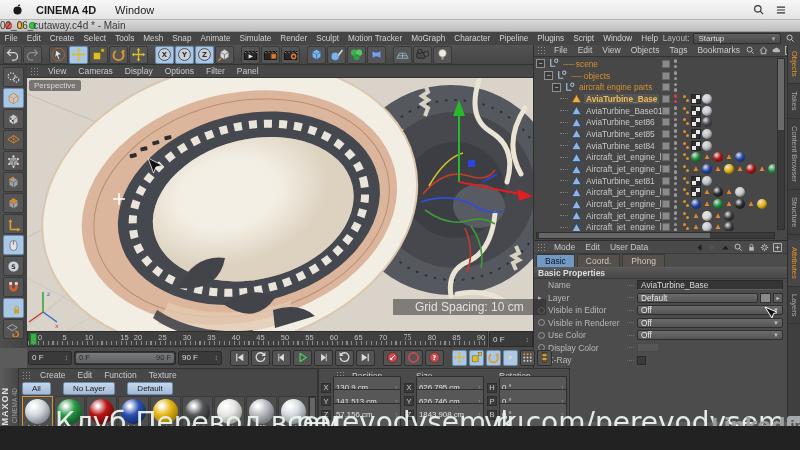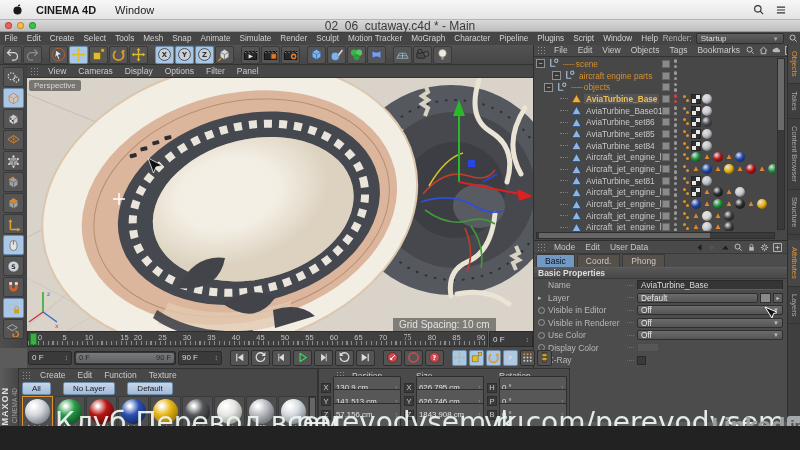--- a/index.html
+++ b/index.html
@@ -12,21 +12,21 @@
 #macbar{position:absolute;left:0;top:0;width:800px;height:20px;background:linear-gradient(#f7f7f7,#e4e4e4);border-bottom:1px solid #b5b5b5;display:flex;align-items:center;font-size:11px;color:#1a1a1a;z-index:5}
 #apple-wrap{width:18px;height:16px;margin-left:10px}
 #mac-app{font-weight:bold;margin:0 10px 0 8px}
 #mac-menus{display:flex}
 #mac-menus .mi{padding:0 9px}
 #mac-right{margin-left:auto;display:flex;gap:8px;margin-right:12px}
 .mac-ic{width:14px;height:14px}
 
 #titlebar{position:absolute;left:0;top:20px;width:800px;height:12px;background:linear-gradient(#d8d8d8,#bfbfbf);border-bottom:1px solid #969696;display:flex;align-items:center;z-index:5}
 .tl{width:7px;height:7px;border-radius:50%;margin-left:5px;border:1px solid rgba(0,0,0,.25)}
-#win-title{position:absolute;left:0;right:0;text-align:center;font-size:12px;color:#3a3a3a}
+#win-title{position:absolute;left:0;right:0;font-size:10px;color:#3a3a3a}
 
 #menubar{position:absolute;left:0;top:32px;width:800px;height:13px;background:#454545;display:flex;align-items:center;font-size:8.2px;color:#d2d2d2;white-space:nowrap;z-index:4}
 #app-menu{display:flex}
 #app-menu .mi{padding:0 4.5px}
 #layout-area{margin-left:auto;display:flex;align-items:center;gap:4px;margin-right:6px}
 #layout-label{color:#b5b5b5}
 #layout-select{width:88px;height:11px;background:linear-gradient(#606060,#4a4a4a);border:1px solid #2e2e2e;color:#ddd;font-size:8px;display:flex;align-items:center;padding:0 4px;border-radius:2px}
 #layout-select .car{margin-left:auto;color:#aaa;font-size:6px}
 
 #toolbar{position:absolute;left:0;top:45px;width:533px;height:20px;background:linear-gradient(#535353,#464646);border-bottom:1px solid #333;display:flex;align-items:center;padding-left:3px;gap:1px;z-index:3}
@@ -36,21 +36,21 @@
 .tsep{width:5px;height:18px;flex:0 0 auto}
 
 #left-tools{position:absolute;left:0;top:65px;width:27px;height:283px;background:linear-gradient(90deg,#4f4f4f,#424242);display:flex;flex-direction:column;align-items:center;padding-top:2px;gap:1px;z-index:3}
 #left-tools .tile{width:21px;height:20px}
 
 #vp-menu{position:absolute;left:27px;top:65px;width:506px;height:13px;background:#474747;border-bottom:1px solid #333;display:flex;align-items:center;font-size:8.5px;color:#ccc;z-index:3}
 #vp-menu .mi{padding:0 6px}
 .handle{width:9px;height:9px;margin:0 3px;background-image:radial-gradient(#8f8f8f .8px,transparent .9px);background-size:3px 3px;flex:0 0 auto}
 #viewport{position:absolute;left:27px;top:78px;width:506px;height:253px;background:#d9d3ca;overflow:hidden}
 #vp-cam-label{position:absolute;left:29px;top:80px;background:rgba(40,40,40,.55);color:#d8d8d8;font-size:8px;padding:1px 5px;border-radius:2px;z-index:2}
-#vp-grid-label{position:absolute;left:393px;top:318px;background:rgba(40,40,40,.5);color:#e2e2e2;font-size:10px;padding:1px 6px;z-index:2}
+#vp-grid-label{position:absolute;left:393px;top:299px;background:rgba(40,40,40,.5);color:#e2e2e2;font-size:12px;padding:1px 22px;z-index:2}
 
 #om{position:absolute;left:533px;top:44px;width:254px;height:196px;background:#474747;border-left:1px solid #2e2e2e}
 #om-menu{height:13px;display:flex;align-items:center;font-size:8.5px;color:#ccc;background:#4a4a4a;border-bottom:1px solid #333}
 #om-menu .mi{padding:0 5px}
 #om-icons{margin-left:auto;display:flex;gap:2px;margin-right:2px}
 #om-icons svg{width:11px;height:11px}
 #om-tree{position:absolute;left:2px;top:14px;right:12px;bottom:9px;overflow:hidden}
 .om-row{display:flex;align-items:center;height:11.7px;font-size:8.3px;color:#c9c9c9;white-space:nowrap}
 .om-ind{flex:0 0 auto}
 .om-exp{width:9px;height:9px;border:1px solid #909090;color:#ddd;font-size:7px;line-height:7px;text-align:center;margin-right:2px;background:#3a3a3a;flex:0 0 auto}
@@ -214,21 +214,21 @@
         <div class="mi">Motion Tracker</div>
         <div class="mi">MoGraph</div>
         <div class="mi">Character</div>
         <div class="mi">Pipeline</div>
         <div class="mi">Plugins</div>
         <div class="mi">Script</div>
         <div class="mi">Window</div>
         <div class="mi">Help</div>
       </span>
     <span id="layout-area">
-      <span id="layout-label">Render:</span>
+      <span id="layout-label">Layout:</span>
       <span id="layout-select">
           <span>Startup</span>
           <span class="car">▼</span>
         </span>
       <svg width="11" height="11" viewBox="0 0 24 24">
           <circle cx="10" cy="10" r="5.5" fill="none" stroke="#ccc" stroke-width="2"></circle>
           <path d="M14 14l5 5" stroke="#ccc" stroke-width="2"></path>
         </svg>
     </span>
   </div>
@@ -626,47 +626,47 @@
           <div class="om-name"><span class="om-dash">–––</span>scene</div>
           <div class="om-flex"></div>
           <div class="om-sq"></div>
           <div class="om-dots">
             <i></i>
             <i></i>
           </div>
           <div class="om-tags"></div>
         </div>
         <div class="om-row grp">
+          <div class="om-ind" style="width: 8px;"></div>
+          <div class="om-exp">−</div>
+          <div class="om-ico">
+            <svg viewBox="0 0 12 12" width="11" height="11">
+              <path d="M3 1v8h5" fill="none" stroke="#a8c0d4" stroke-width="1.3"></path>
+              <circle cx="9" cy="3" r="1.8" fill="none" stroke="#a8c0d4" stroke-width="1.1"></circle>
+            </svg>
+          </div>
+          <div class="om-name"><span class="om-dash">–––</span>objects</div>
+          <div class="om-flex"></div>
+          <div class="om-sq"></div>
+          <div class="om-dots">
+            <i></i>
+            <i></i>
+          </div>
+          <div class="om-tags"></div>
+        </div>
+        <div class="om-row grp">
           <div class="om-ind" style="width: 16px;"></div>
           <div class="om-exp">−</div>
           <div class="om-ico">
             <svg viewBox="0 0 12 12" width="11" height="11">
               <path d="M3 1v8h5" fill="none" stroke="#a8c0d4" stroke-width="1.3"></path>
               <circle cx="9" cy="3" r="1.8" fill="none" stroke="#a8c0d4" stroke-width="1.1"></circle>
             </svg>
           </div>
           <div class="om-name">aircraft engine parts</div>
-          <div class="om-flex"></div>
-          <div class="om-sq"></div>
-          <div class="om-dots">
-            <i></i>
-            <i></i>
-          </div>
-          <div class="om-tags"></div>
-        </div>
-        <div class="om-row grp">
-          <div class="om-ind" style="width: 8px;"></div>
-          <div class="om-exp">−</div>
-          <div class="om-ico">
-            <svg viewBox="0 0 12 12" width="11" height="11">
-              <path d="M3 1v8h5" fill="none" stroke="#a8c0d4" stroke-width="1.3"></path>
-              <circle cx="9" cy="3" r="1.8" fill="none" stroke="#a8c0d4" stroke-width="1.1"></circle>
-            </svg>
-          </div>
-          <div class="om-name"><span class="om-dash">–––</span>objects</div>
           <div class="om-flex"></div>
           <div class="om-sq"></div>
           <div class="om-dots">
             <i></i>
             <i></i>
           </div>
           <div class="om-tags"></div>
         </div>
         <div class="om-row sel">
           <div class="om-ind" style="width: 24px;"></div>

